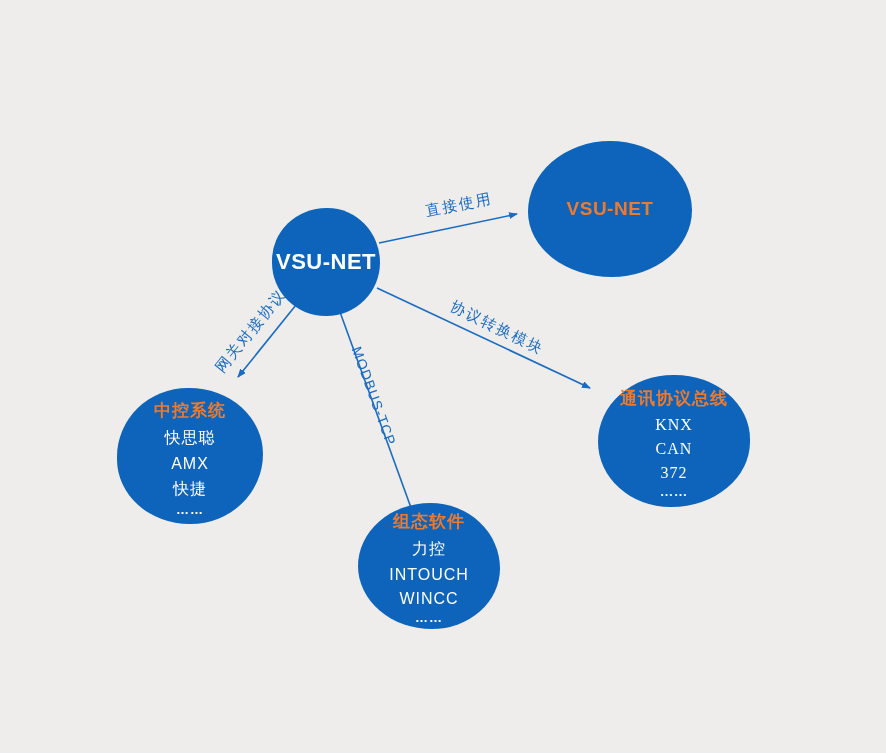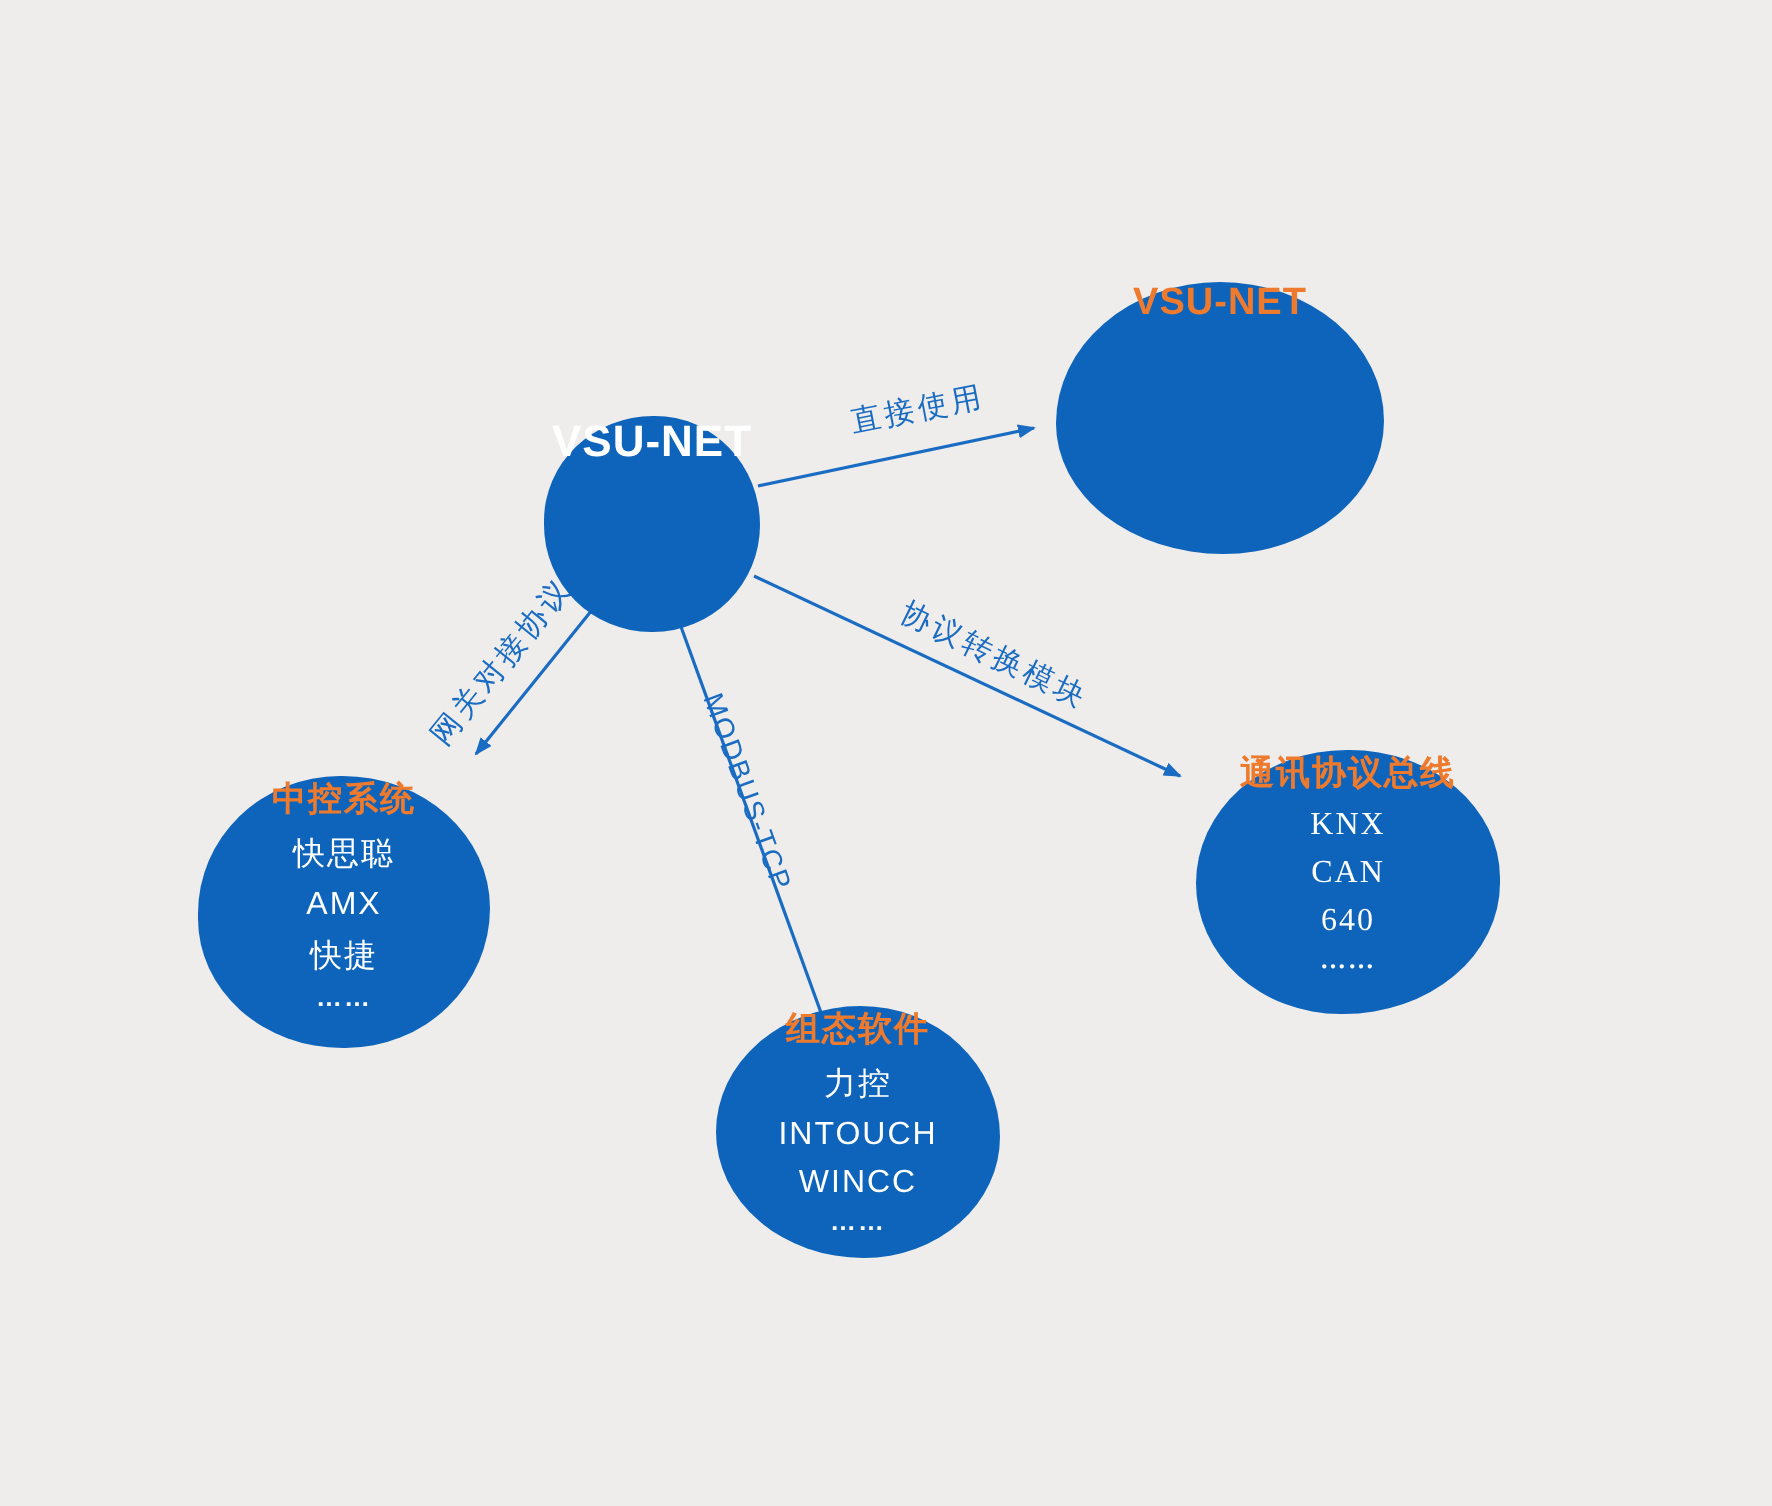--- a/index.html
+++ b/index.html
@@ -36,20 +36,21 @@
   .edge-label.gateway  { left: 251px; top: 331px; transform: translate(-50%,-50%) rotate(-51deg); }
   .edge-label.modbus   { left: 374px; top: 396px; transform: translate(-50%,-50%) rotate(70deg);
                          font-size: 14px; letter-spacing: 1px; }
   .edge-label.protocol { left: 497px; top: 328px; transform: translate(-50%,-50%) rotate(26deg); }
 
   .node {
     position: absolute;
     background: var(--node-fill, #0d64ba);
     display: flex;
     flex-direction: column;
+    justify-content: center;
     align-items: center;
     gap: 6px;
     text-align: center;
   }
   .node .title {
     font-weight: 700;
     font-size: 17px;
     color: var(--accent, #ee7a2e);
     letter-spacing: 1px;
   }
@@ -72,21 +73,21 @@
     color: #ffffff;
     font-size: 22px;
     letter-spacing: 0.5px;
   }
   .node.direct {
     left: 528px; top: 141px; width: 164px; height: 136px;
     border-radius: 50% 50% 49% 51% / 52% 51% 49% 48%;
   }
   .node.direct .title { font-size: 19px; letter-spacing: 0.5px; }
   .node.control {
-    left: 99px; top: 388px; width: 146px; height: 136px;
+    left: 117px; top: 388px; width: 146px; height: 136px;
     border-radius: 49% 51% 50% 50% / 51% 49% 52% 48%;
   }
   .node.scada {
     left: 358px; top: 503px; width: 142px; height: 126px;
     border-radius: 51% 49% 48% 52% / 50% 52% 48% 50%;
   }
   .node.bus {
     left: 598px; top: 375px; width: 152px; height: 132px;
     border-radius: 50% 50% 52% 48% / 51% 49% 50% 50%;
     font-family: Liberation Serif, serif;
@@ -135,17 +136,17 @@
     <div class="item">力控</div>
     <div class="item">INTOUCH</div>
     <div class="item">WINCC</div>
     <div class="item dots">……</div>
   </div>
 
   <div class="node bus">
     <div class="title">通讯协议总线</div>
     <div class="item">KNX</div>
     <div class="item">CAN</div>
-    <div class="item">640</div>
+    <div class="item">372</div>
     <div class="item dots">……</div>
   </div>
 
 </div>
 
 </body></html>

